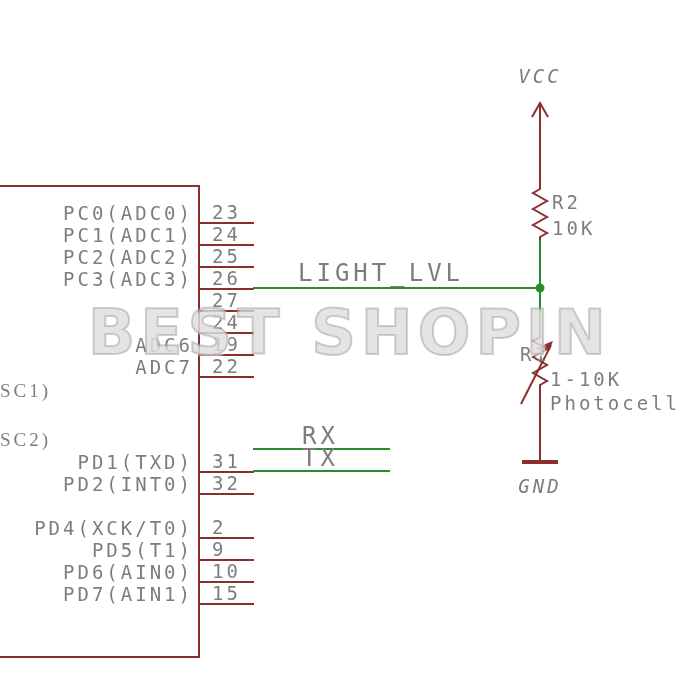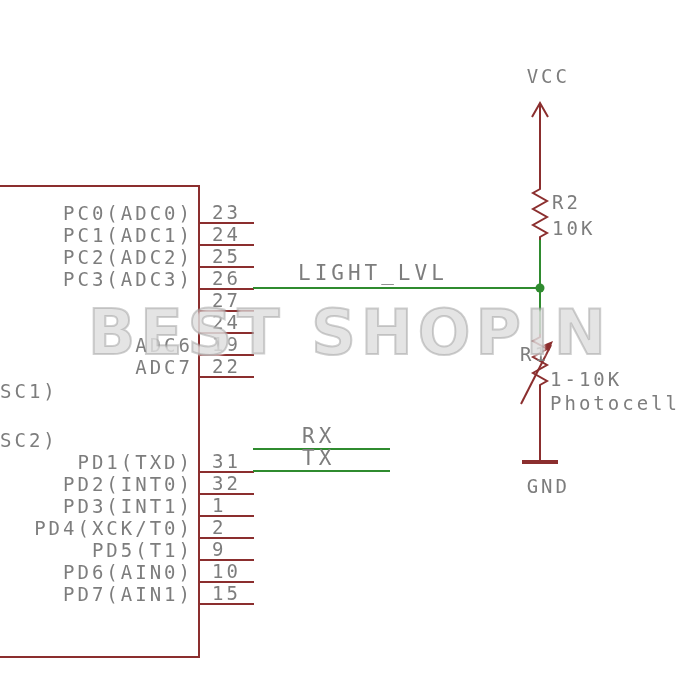--- a/index.html
+++ b/index.html
@@ -3,33 +3,33 @@
 <meta charset="utf-8">
 <title>Schematic</title>
 <style>
   * { margin:0; padding:0; box-sizing:border-box; }
   html,body { background:#ffffff; }
   #canvas {
     position:relative; width:700px; height:700px; overflow:hidden; background:#ffffff;
     font-family:"DejaVu Sans Mono","Liberation Mono",monospace;
   }
   .txt { color:var(--label,#7d7d7d); font-size:19px; letter-spacing:3px; white-space:pre; line-height:20px; }
-  .net-label { font-size:21px; letter-spacing:4px; }
+  .net-label { font-size:24px; letter-spacing:4px; }
   .chip-body {
     position:absolute; left:-20px; top:185px; width:220px; height:473px;
     border:2px solid var(--symbol,#8b2e2e); background:transparent;
   }
   .pin { position:absolute; left:0; width:700px; height:20px;text-align:center; }
   .pin-name { position:absolute; right:507px; bottom:0; }
   .pin-num  { position:absolute; left:212px; bottom:1px; }
   .pin-stub { position:absolute; left:200px; bottom:-1px; width:54px; height:2px; background:var(--symbol,#8b2e2e); }
-  .clip-label { position:absolute; left:0; }
+  .clip-label { position:absolute; left:0;font-family:Liberation Serif, serif; }
   .wire { position:absolute; height:2px; background:var(--net,#2f8b2f); }
   .abs { position:absolute; }
-  .center { text-align:right; }
+  .center { text-align:center;font-style:italic; }
   .rail-svg { position:absolute; left:500px; top:60px; }
   .stroke-sym { stroke:var(--symbol,#8b2e2e); fill:none; stroke-width:2; }
   .stroke-sym-thick { stroke:var(--symbol,#8b2e2e); fill:none; stroke-width:4; }
   .fill-sym { fill:var(--symbol,#8b2e2e); stroke:none; }
   .fill-net { fill:var(--net,#2f8b2f); stroke:none; }
   .stroke-net { stroke:var(--net,#2f8b2f); fill:none; stroke-width:2; }
   .watermark {
     position:absolute; left:88px; top:296px; z-index:50; pointer-events:none;
     font-family:"DejaVu Sans","Liberation Sans",sans-serif; font-weight:bold;
     font-size:62px; letter-spacing:5px; white-space:pre;
@@ -90,25 +90,20 @@
   <div class="pin" style="top:452px">
     <span class="txt pin-name">PD1(TXD)</span>
     <span class="txt pin-num">31</span>
     <span class="pin-stub"></span>
   </div>
   <div class="pin" style="top:474px">
     <span class="txt pin-name">PD2(INT0)</span>
     <span class="txt pin-num">32</span>
     <span class="pin-stub"></span>
   </div>
-  <div class="pin" style="top:496px">
-    <span class="txt pin-name">PD3(INT1)</span>
-    <span class="txt pin-num">1</span>
-    <span class="pin-stub"></span>
-  </div>
   <div class="pin" style="top:518px">
     <span class="txt pin-name">PD4(XCK/T0)</span>
     <span class="txt pin-num">2</span>
     <span class="pin-stub"></span>
   </div>
   <div class="pin" style="top:540px">
     <span class="txt pin-name">PD5(T1)</span>
     <span class="txt pin-num">9</span>
     <span class="pin-stub"></span>
   </div>

